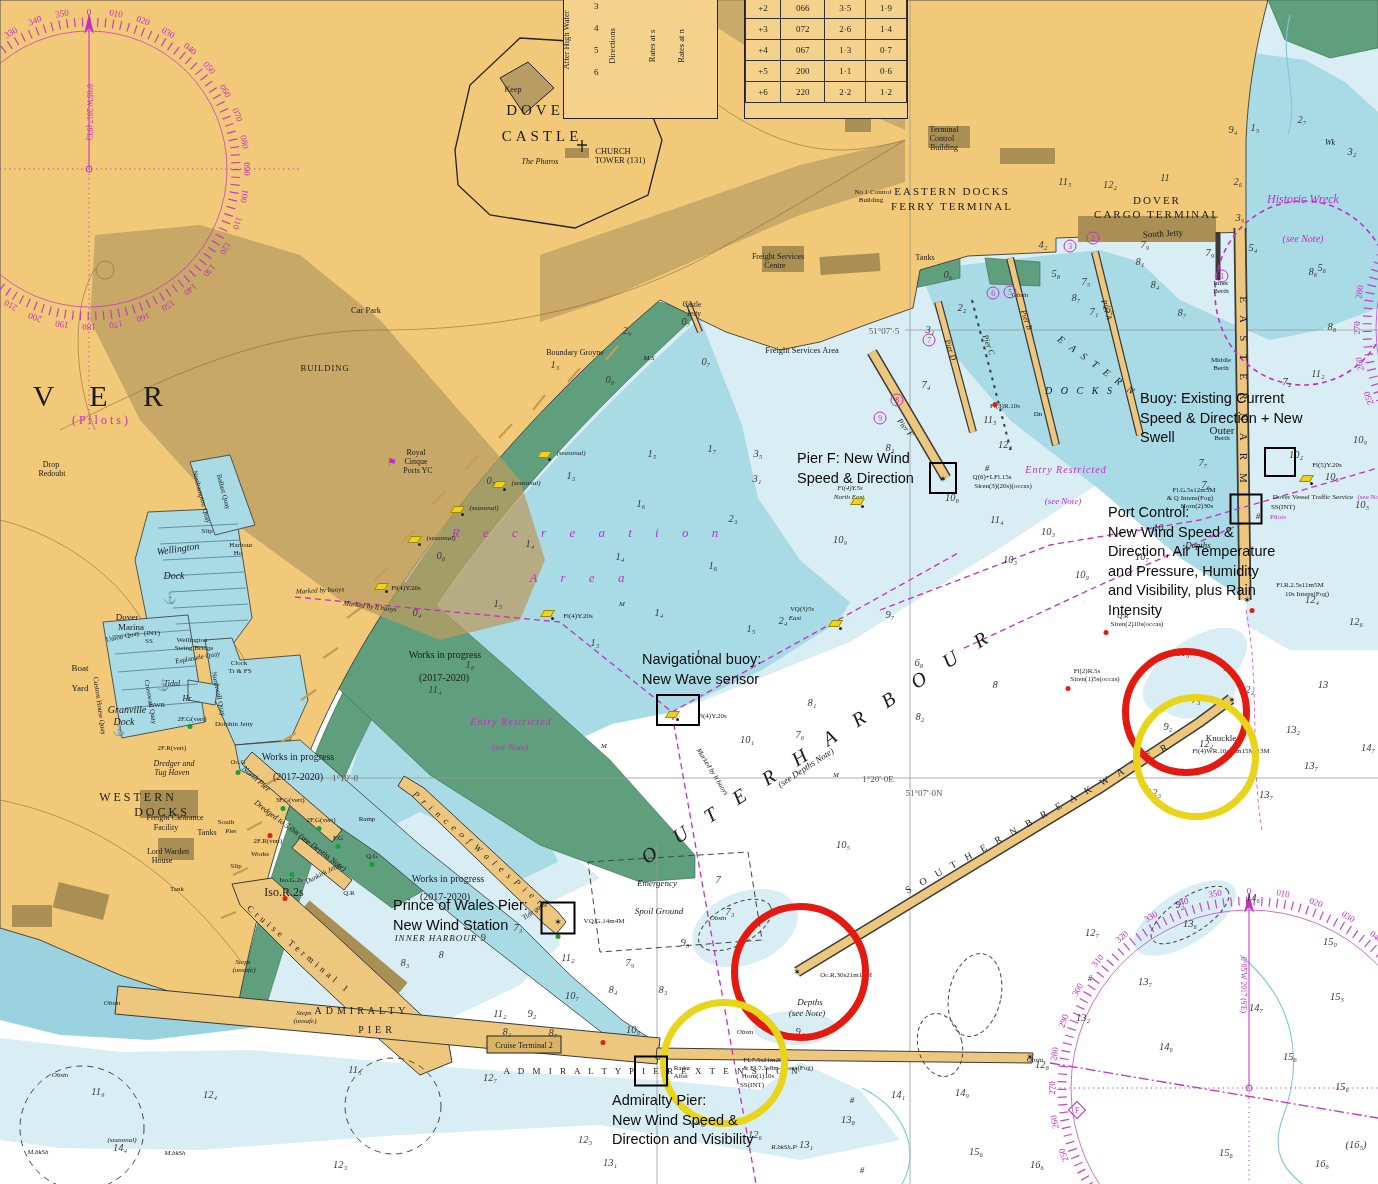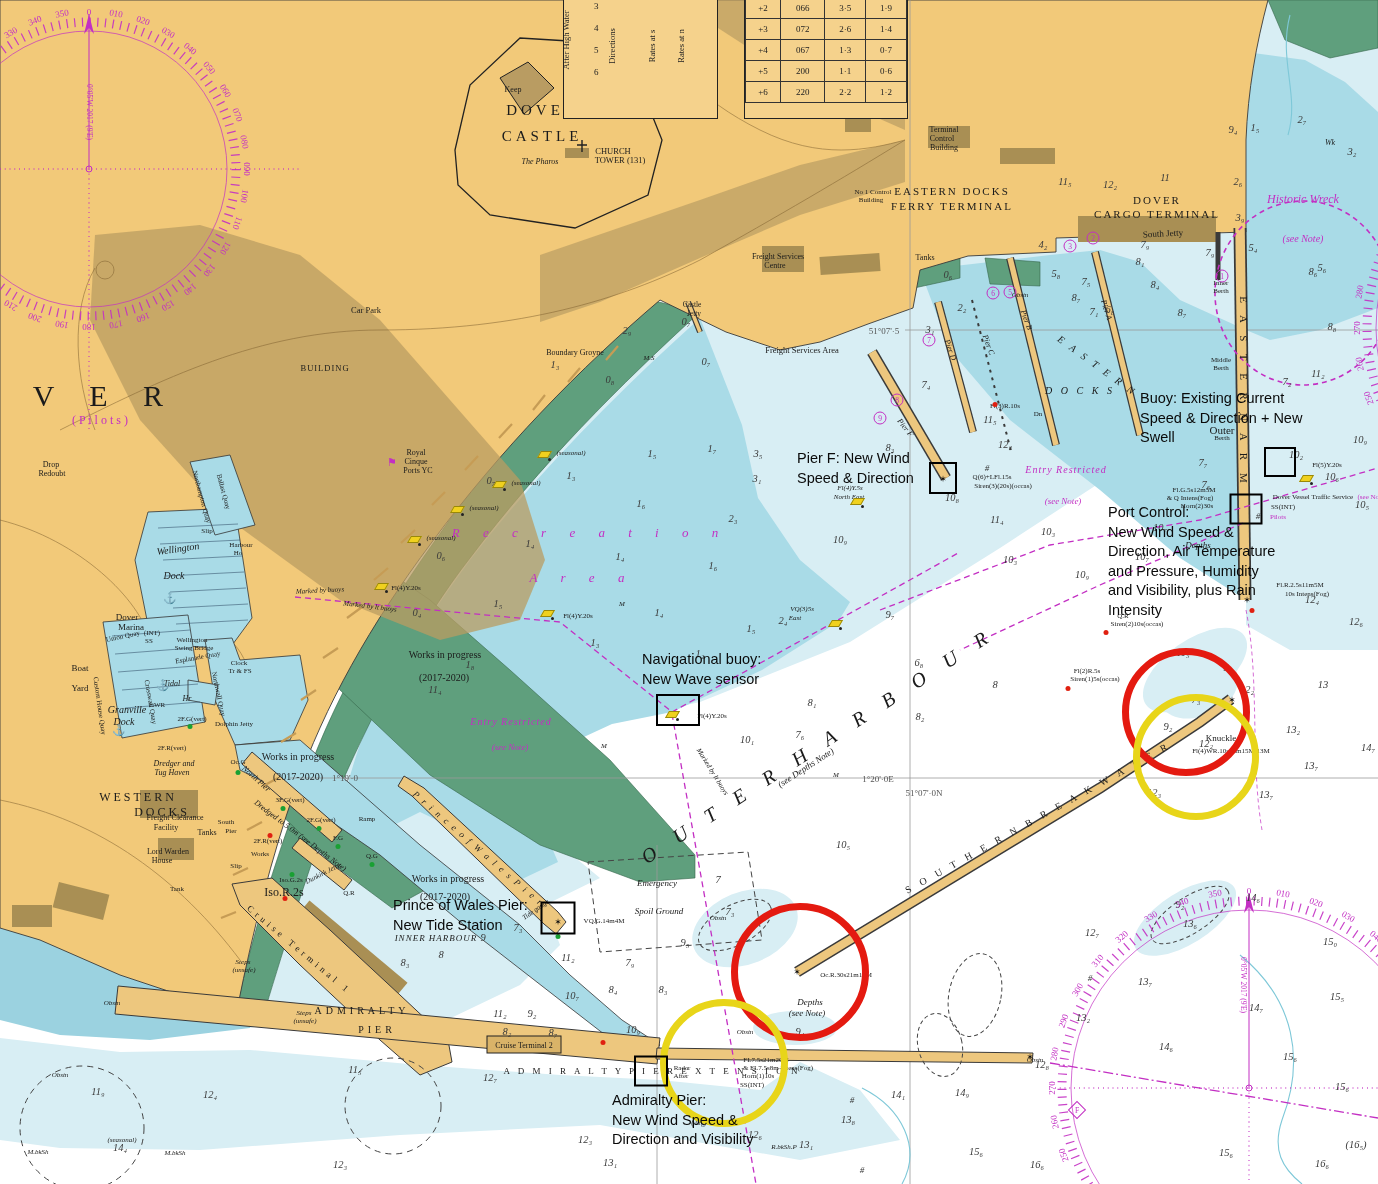--- a/index.html
+++ b/index.html
@@ -722,21 +722,21 @@
         <div>and Pressure, Humidity</div>
         <div>and Visibility, plus Rain</div>
         <div>Intensity</div>
       </div>
       <div class="anno" style="left: 642px; top: 650px; position: absolute;">
         <div>Navigational buoy:</div>
         <div>New Wave sensor</div>
       </div>
       <div class="anno" style="left: 393px; top: 896px; position: absolute;">
         <div>Prince of Wales Pier:</div>
-        <div>New Tide Station</div>
+        <div>New Wind Station</div>
       </div>
       <div class="anno" style="left: 612px; top: 1091px; position: absolute;">
         <div>Admiralty Pier:</div>
         <div>New Wind Speed &amp;</div>
         <div>Direction and Visibility</div>
       </div>
     </div>
 
 </div>
 

